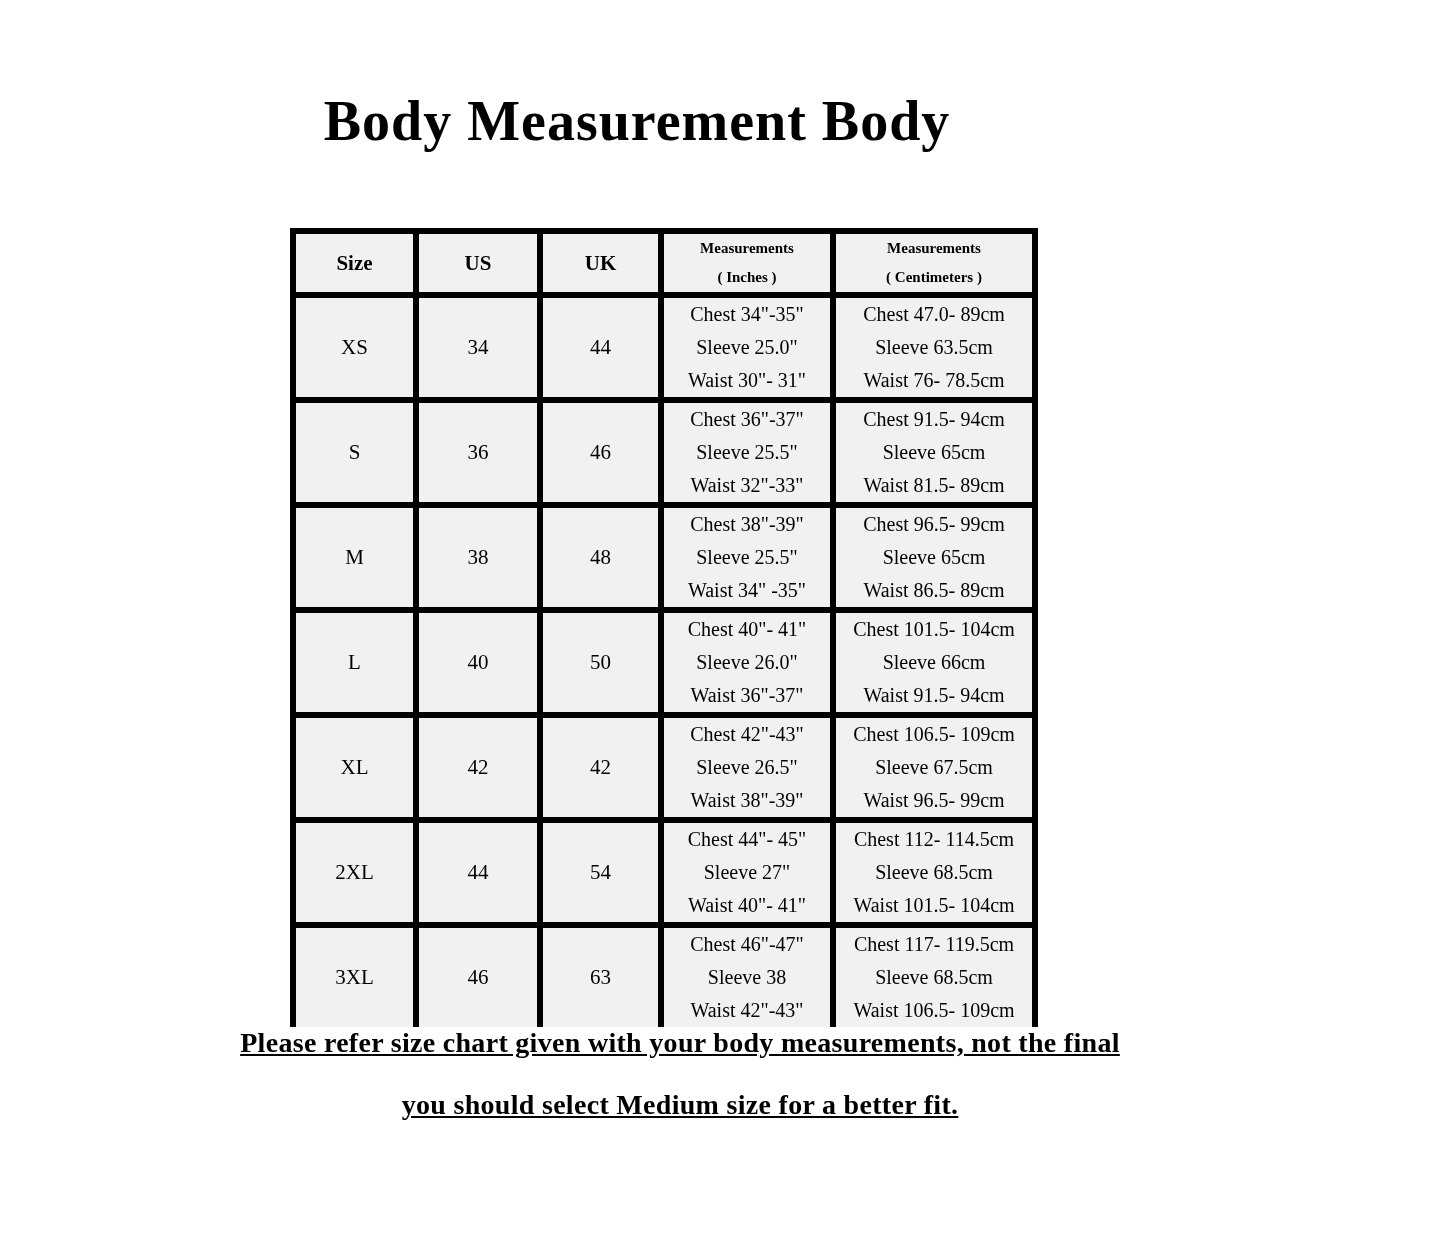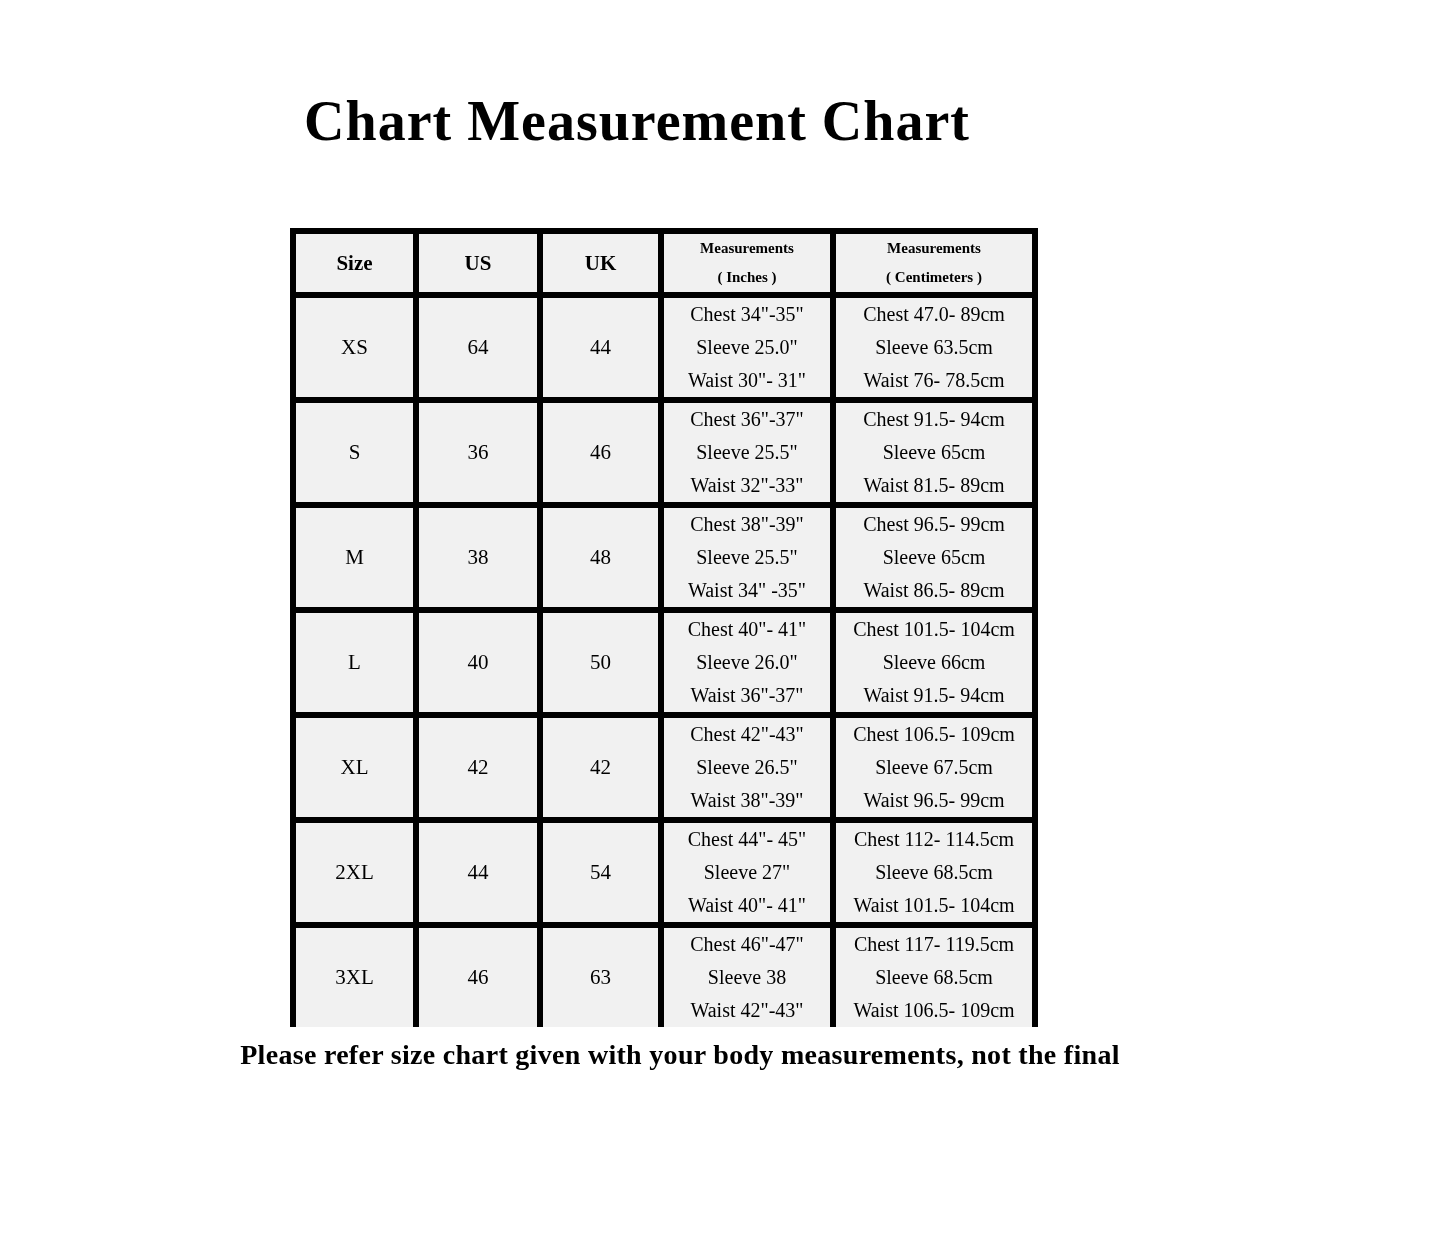--- a/index.html
+++ b/index.html
@@ -72,28 +72,29 @@
     position: absolute;
     left: 0;
     top: 1012px;
     width: 1360px;
     text-align: center;
     font-size: 28px;
     font-weight: bold;
     letter-spacing: 0.3px;
   }
   .footer-note p {
-    margin: 12px;
+    margin: 0;
     line-height: 62px;
+    text-decoration: underline;
   }
 </style>
 </head>
 <body>
 
-<h1 class="page-title">Chart Measurement Chart</h1>
+<h1 class="page-title">Body Measurement Body</h1>
 
 <table class="size-chart">
   <colgroup>
     <col style="width:123px">
     <col style="width:124px">
     <col style="width:121px">
     <col style="width:172px">
     <col style="width:202px">
   </colgroup>
   <thead>
@@ -107,21 +108,21 @@
       </th>
       <th>
         <div class="hline">Measurements</div>
         <div class="hline">( Centimeters )</div>
       </th>
     </tr>
   </thead>
   <tbody>
     <tr>
       <td>XS</td>
-      <td>64</td>
+      <td>34</td>
       <td>44</td>
       <td>
         <div class="mline">Chest 34"-35"</div>
         <div class="mline">Sleeve 25.0"</div>
         <div class="mline">Waist 30"- 31"</div>
       </td>
       <td>
         <div class="mline">Chest 47.0- 89cm</div>
         <div class="mline">Sleeve 63.5cm</div>
         <div class="mline">Waist 76- 78.5cm</div>
@@ -215,13 +216,14 @@
         <div class="mline">Chest 117- 119.5cm</div>
         <div class="mline">Sleeve 68.5cm</div>
         <div class="mline">Waist 106.5- 109cm</div>
       </td>
     </tr>
   </tbody>
 </table>
 
 <div class="footer-note">
   <p>Please refer size chart given with your body measurements, not the final</p>
+  <p>you should select Medium size for a better fit.</p>
 </div>
 
 </body></html>

